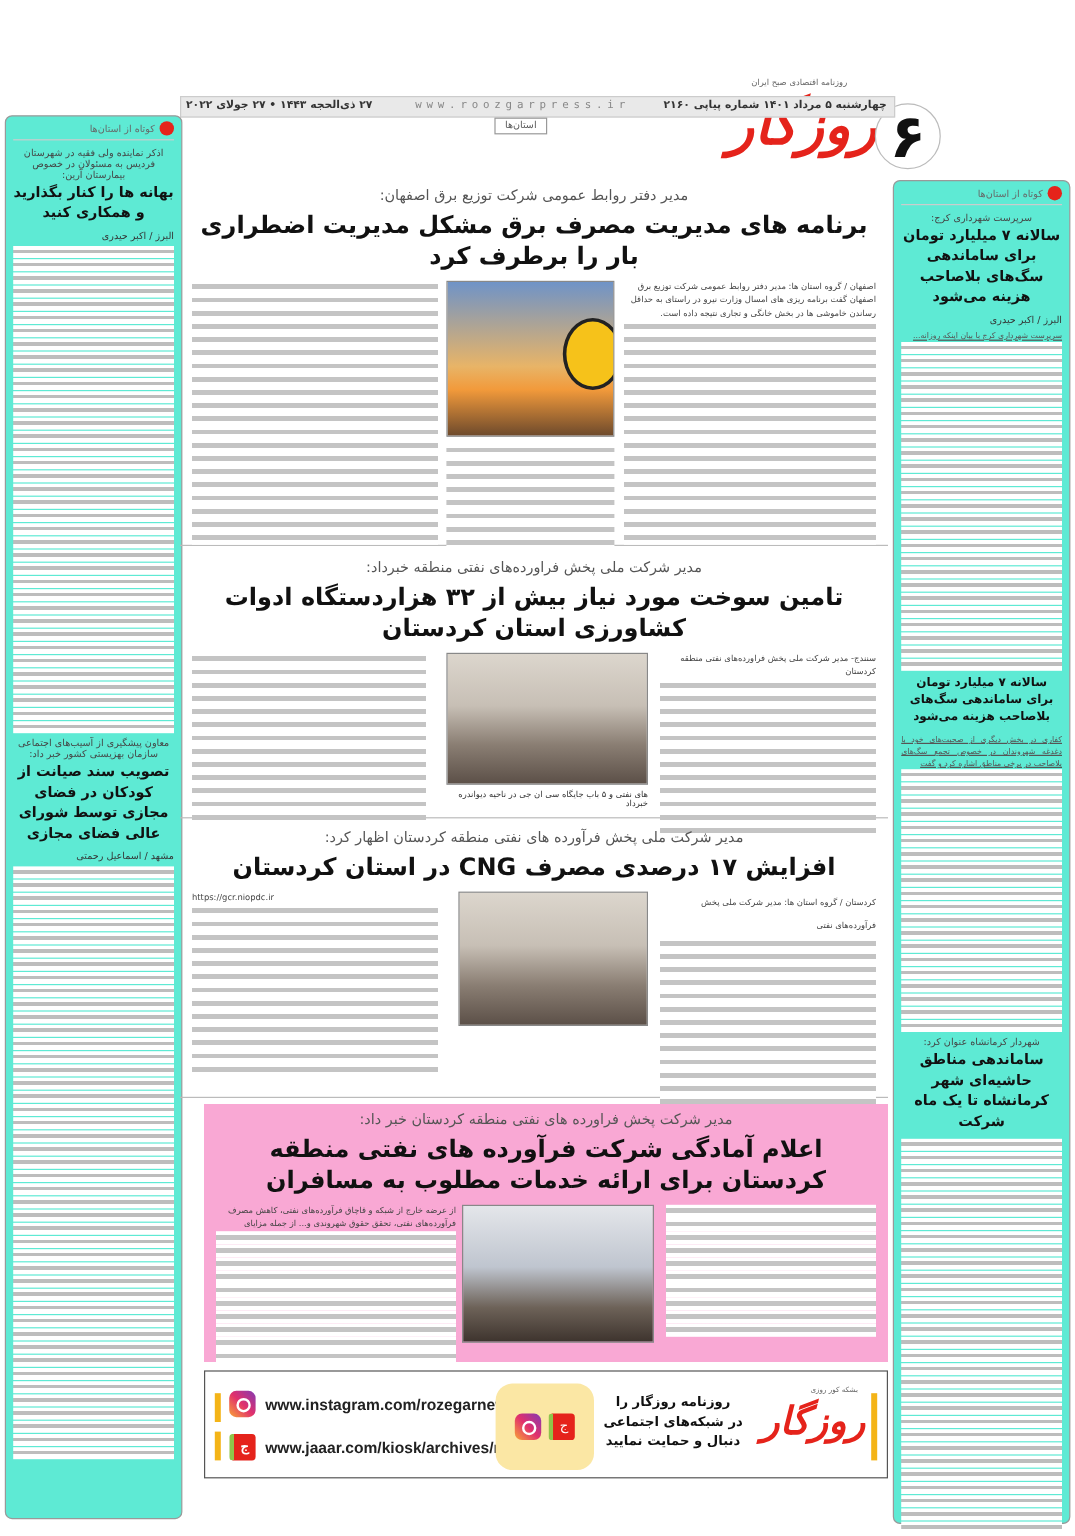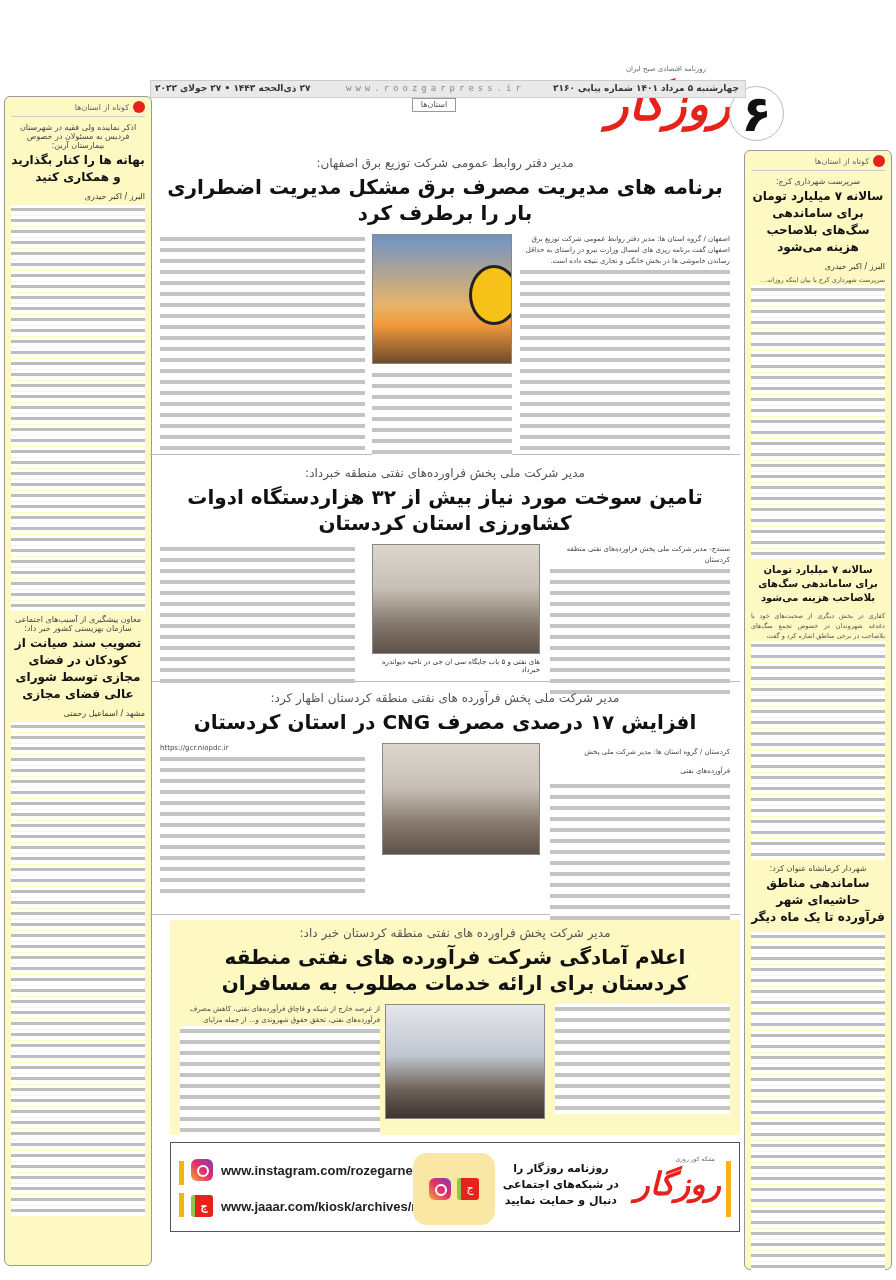--- a/index.html
+++ b/index.html
@@ -11,29 +11,29 @@
     font-size: 50px; font-weight: bold; color: #111; text-align: center; line-height: 55px; background: #fff; }
   .logo { position: absolute; right: 165px; top: 18px; width: 110px; height: 52px; color: #e5231b; font-weight: bold; font-size: 46px;
     font-style: italic; line-height: 52px; text-align: center; letter-spacing: -2px; }
   .tagline { position: absolute; right: 190px; top: 5px; font-size: 7px; color: #666; }
   .date-bar { position: absolute; top: 80px; left: 150px; width: 596px; height: 18px; background: #e9e9e9; border: 1px solid #ccc; }
   .date-bar .d1 { position: absolute; right: 6px; top: 2px; font-size: 9px; font-weight: bold; color: #333; }
   .date-bar .url { position: absolute; left: 195px; top: 2px; font-size: 9px; letter-spacing: 4px; color: #888; direction: ltr; font-family: "DejaVu Sans Mono", monospace; }
   .date-bar .d2 { position: absolute; left: 4px; top: 2px; font-size: 9px; font-weight: bold; color: #333; }
   .section-label { position: absolute; top: 98px; left: 412px; width: 44px; height: 14px; border: 1px solid #999; font-size: 8px; text-align: center; color: #555; line-height: 12px; }
 
-  .side-col { position: absolute; top: 150px; width: 148px; border: 1px solid #999; border-radius: 6px; background: #fef9c3; padding: 4px 6px; }
+  .side-col { position: absolute; top: 150px; width: 148px; border: 1px solid #999; border-radius: 6px; background: #5eead4; padding: 4px 6px; }
   .side-col.right { right: 4px; height: 1120px; }
   .side-col.left { left: 4px; top: 96px; height: 1170px; }
   .side-head { display: flex; align-items: center; gap: 4px; font-size: 8px; color: #666; border-bottom: 1px solid #ccc; padding-bottom: 3px; margin-bottom: 6px; }
   .red-dot { width: 12px; height: 12px; border-radius: 50%; background: #e5231b; flex-shrink: 0; }
   .kicker { font-size: 8px; color: #444; text-align: center; margin: 4px 0 2px; }
   .side-title { font-size: 12px; font-weight: bold; text-align: center; line-height: 17px; color: #111; margin: 2px 0 6px; }
   .byline { font-size: 8px; color: #333; margin: 4px 0; }
-  .filler { font-size: 6.5px; line-height: 10px; color: #555; text-align: justify; }
+  .filler { font-size: 6.5px; line-height: 10px; color: #555; text-align: justify; text-decoration: underline; }
   .filler .ln { height: 10px; border-bottom: 0; background: linear-gradient(#fff 3px, #bdbdbd 3px, #bdbdbd 6px, #fff 6px); margin-bottom: 1px; }
 
   .main { position: absolute; left: 150px; width: 590px; }
   .article { border-bottom: 1px solid #bbb; padding: 6px 10px; }
   .art-kicker { font-size: 12px; color: #555; text-align: center; margin-bottom: 4px; }
   .art-title { font-size: 20px; font-weight: bold; text-align: center; color: #111; line-height: 26px; margin-bottom: 8px; }
   .art-body { position: relative; }
   .text-col { position: absolute; top: 0; }
   .textlines .ln { height: 11px; background: linear-gradient(#fff 3px, #c4c4c4 3px, #c4c4c4 7px, #fff 7px); }
   .photo { position: absolute; border: 1px solid #888; overflow: hidden; }
@@ -121,21 +121,21 @@
       <div class="ln"></div>
       <div class="ln"></div>
       <div class="ln"></div>
     <div class="ln"></div>
       <div class="ln"></div>
       <div class="ln"></div>
       <div class="ln"></div>
       <div class="ln"></div>
   </div>
   <div class="kicker">شهردار کرمانشاه عنوان کرد:</div>
-  <div class="side-title">ساماندهی مناطق حاشیه‌ای شهر فرآورده تا یک ماه دیگر</div>
+  <div class="side-title">ساماندهی مناطق حاشیه‌ای شهر کرمانشاه تا یک ماه شرکت</div>
   <div class="filler">
     <div class="ln"></div>
       <div class="ln"></div>
       <div class="ln"></div>
       <div class="ln"></div>
       <div class="ln"></div>
     <div class="ln"></div>
       <div class="ln"></div>
       <div class="ln"></div>
       <div class="ln"></div>
@@ -405,21 +405,21 @@
           <div class="ln"></div>
           <div class="ln"></div>
         <div class="ln"></div>
           <div class="ln"></div>
           <div class="ln"></div>
       </div>
     </div>
   </div>
 </div>
 
-<div class="main article" style="top:920px;height:215px;left:170px;width:570px;background:#fef9c3;border:none;">
+<div class="main article" style="top:920px;height:215px;left:170px;width:570px;background:#f9a8d4;border:none;">
   <div class="art-kicker">مدیر شرکت پخش فراورده های نفتی منطقه کردستان خبر داد:</div>
   <div class="art-title">اعلام آمادگی شرکت فرآورده های نفتی منطقه کردستان برای ارائه خدمات مطلوب به مسافران</div>
   <div class="art-body" style="height:140px;">
     <div class="text-col" style="right:0;width:175px;">
       <div class="textlines">
         <div class="ln"></div>
           <div class="ln"></div>
           <div class="ln"></div>
           <div class="ln"></div>
           <div class="ln"></div>

